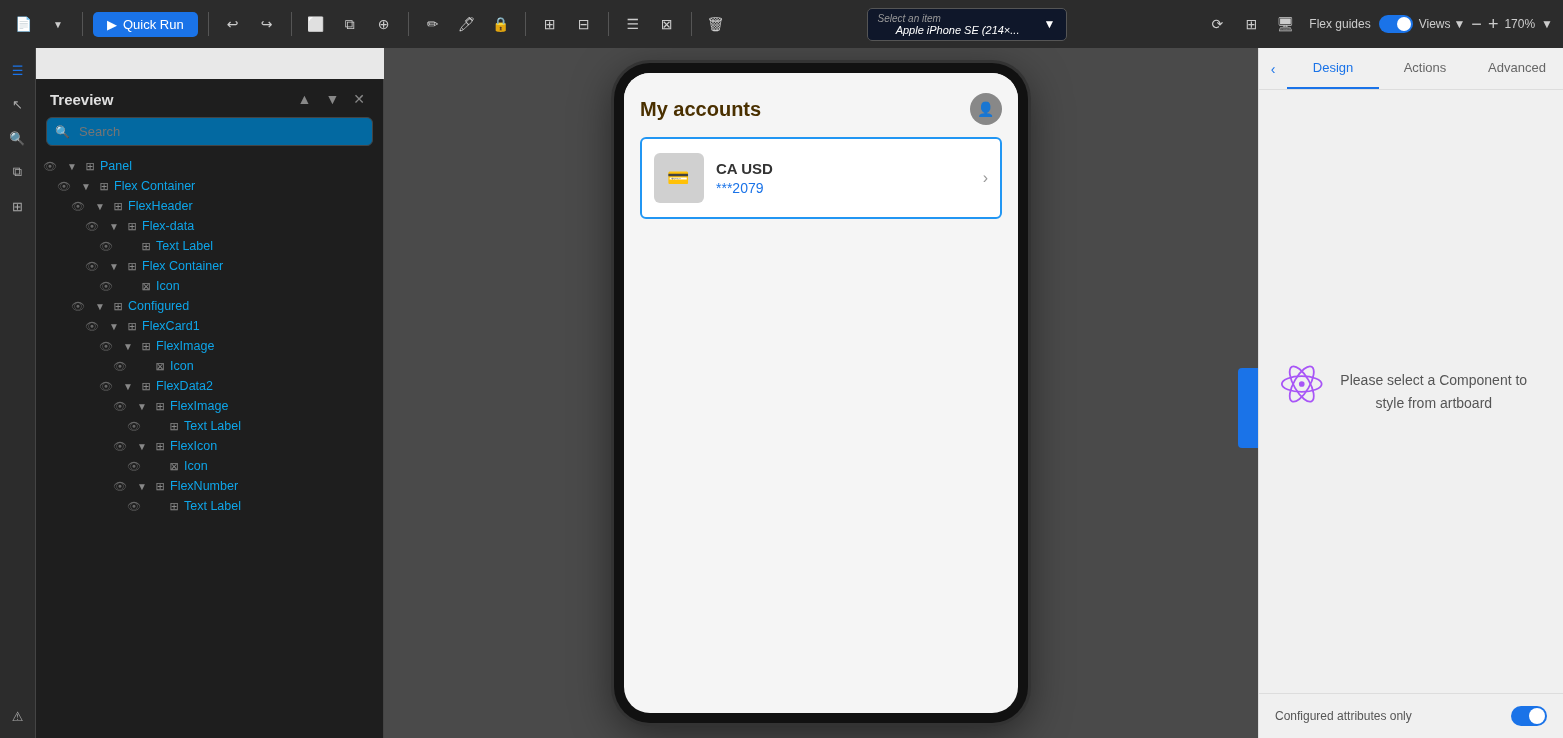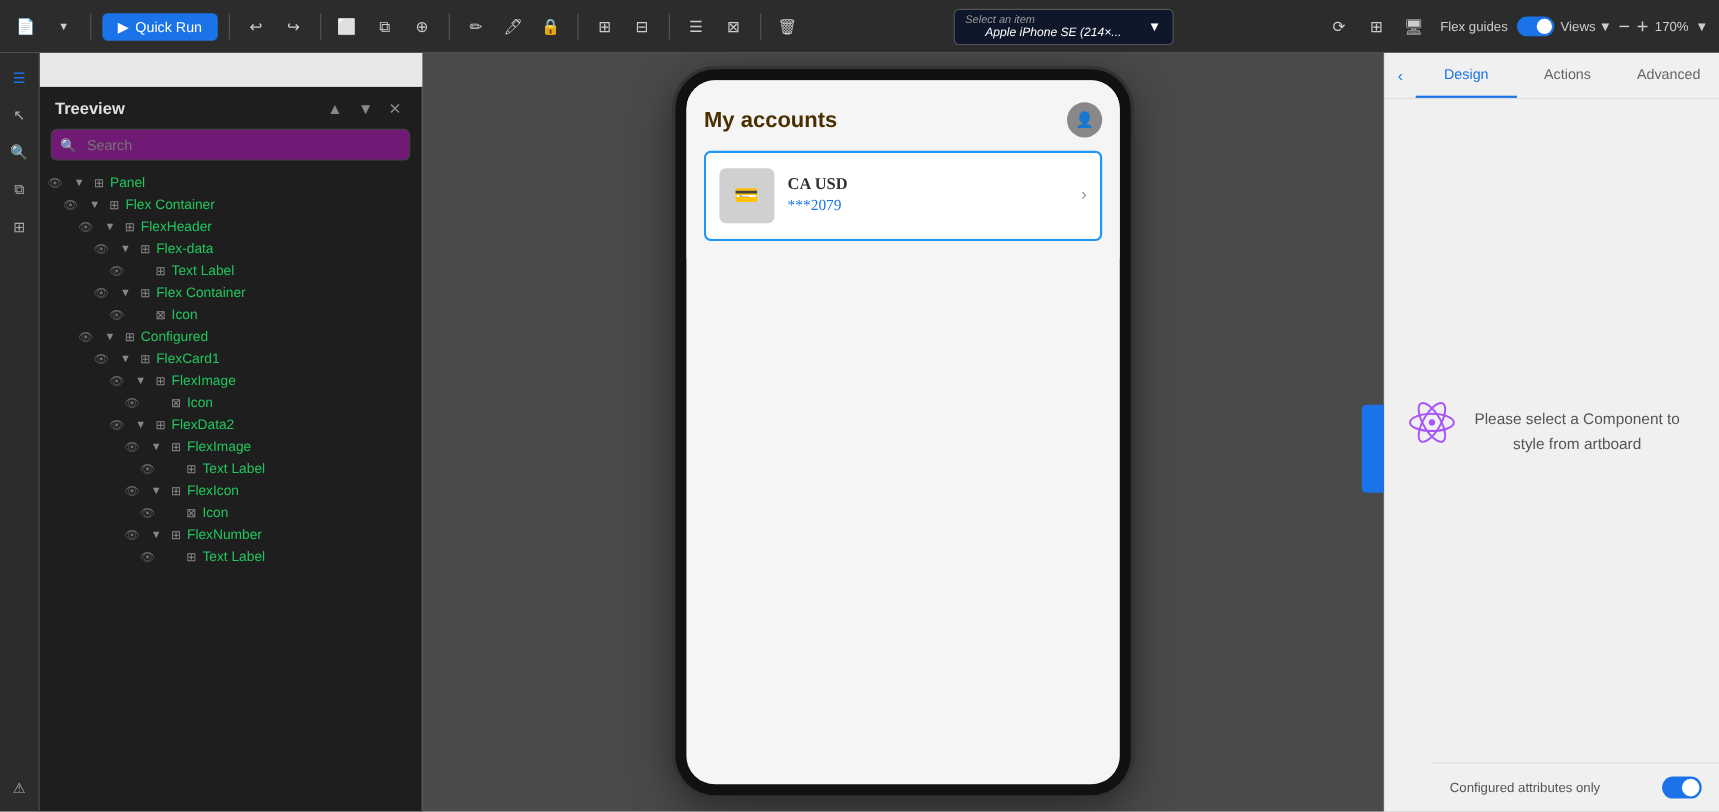--- a/index.html
+++ b/index.html
@@ -108,39 +108,39 @@
     .treeview-ctrl-btn {
       background: transparent; border: none; color: #888;
       font-size: 14px; cursor: pointer; padding: 2px 4px;
     }
     .search-box {
       margin: 0 10px 10px;
       position: relative;
     }
     .search-input {
       width: 100%; padding: 6px 10px 6px 32px;
-      background: #701a75; border: 1px solid #444;
+      background: #0369a1; border: 1px solid #444;
       border-radius: 6px; color: #ddd; font-size: 13px;
       outline: none;
     }
     .search-icon-wrap {
       position: absolute; left: 9px; top: 50%; transform: translateY(-50%);
       color: #888; font-size: 12px;
     }
 
     
     .tree-content { overflow-y: auto; flex: 1; }
     .tree-item {
       display: flex; align-items: center;
       padding: 3px 0; cursor: pointer; color: #ccc; font-size: 12.5px;
     }
     .eye-icon { width: 28px; text-align: center; color: #666; font-size: 11px; flex-shrink: 0; }
     .expand-icon { width: 16px; text-align: center; color: #888; font-size: 10px; flex-shrink: 0; }
     .item-icon { width: 20px; text-align: center; color: #888; font-size: 11px; flex-shrink: 0; }
-    .item-label { color: #22c55e; text-align: center; }
+    .item-label { color: #0ea5e9; text-align: center; }
     .indent-1 { padding-left: 0px; }
     .indent-2 { padding-left: 14px; }
     .indent-3 { padding-left: 28px; }
     .indent-4 { padding-left: 42px; }
     .indent-5 { padding-left: 56px; }
     .indent-6 { padding-left: 70px; }
     .indent-7 { padding-left: 84px; }
 
     
     .canvas-area {
@@ -189,21 +189,21 @@
       background: white;
     }
     .account-card {
       display: flex; align-items: center; padding: 14px 12px;
       background: white; border-radius: 6px; gap: 12px;
     }
     .card-icon-wrap {
       width: 50px; height: 50px; background: #d0d0d0; border-radius: 6px;
       display: flex; align-items: center; justify-content: center; color: #555; font-size: 18px;
     }
-    .card-info { flex: 1; font-family: Liberation Serif, serif; }
+    .card-info { flex: 1; }
     .card-title { font-size: 15px; font-weight: 600; color: #333; }
     .card-number { font-size: 14px; color: #1a73e8; font-weight: 500; margin-top: 3px; }
     .card-chevron { color: #999; font-size: 16px; }
     .blue-accent {
       position: absolute; right: -20px; top: 320px;
       width: 40px; height: 80px; background: #1a73e8; border-radius: 4px;
     }
 
     
     .right-panel {
@@ -233,21 +233,21 @@
     }
     .atom-icon {
       width: 64px; height: 64px; margin-bottom: 16px;
     }
     .please-select-text {
       text-align: center; color: #555; font-size: 14px; line-height: 1.6;
     }
     .right-footer {
       padding: 12px 16px;
       border-top: 1px solid #ddd;
-      display: flex; align-items: center; justify-content: space-between; margin-left: 43px;
+      display: flex; align-items: center; justify-content: space-between;
     }
     .config-label { font-size: 12px; color: #555; }
     .toggle-on {
       width: 36px; height: 20px; background: #1a73e8; border-radius: 10px;
       position: relative;
     }
     .toggle-on::after {
       content: ''; position: absolute; width: 16px; height: 16px;
       background: white; border-radius: 50%; top: 2px; right: 2px;
     }

